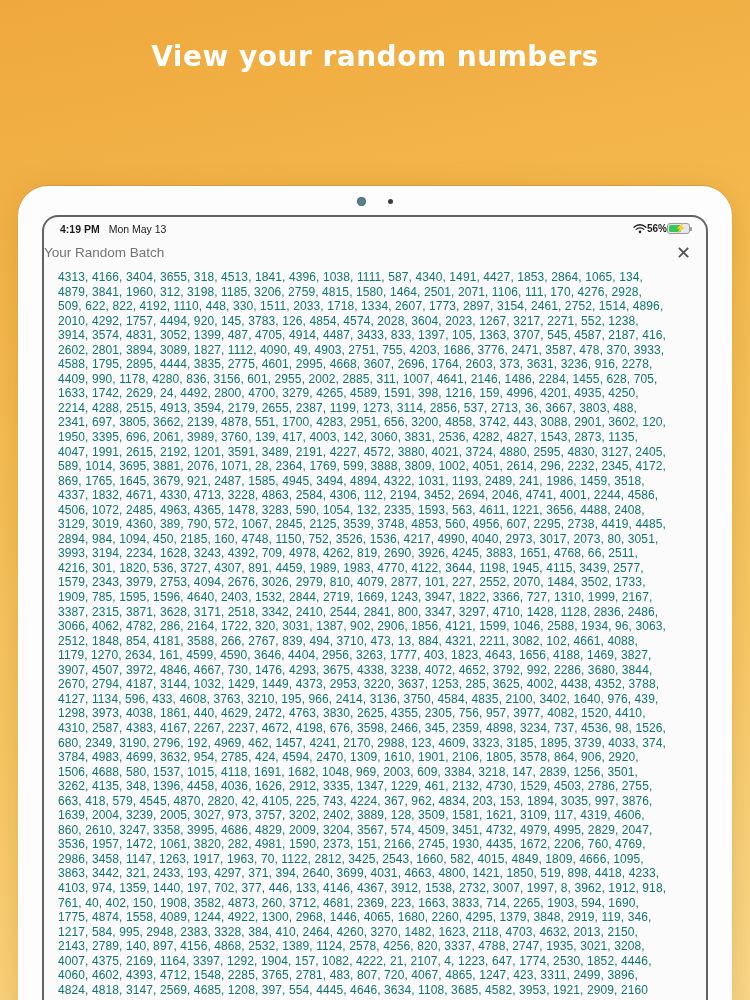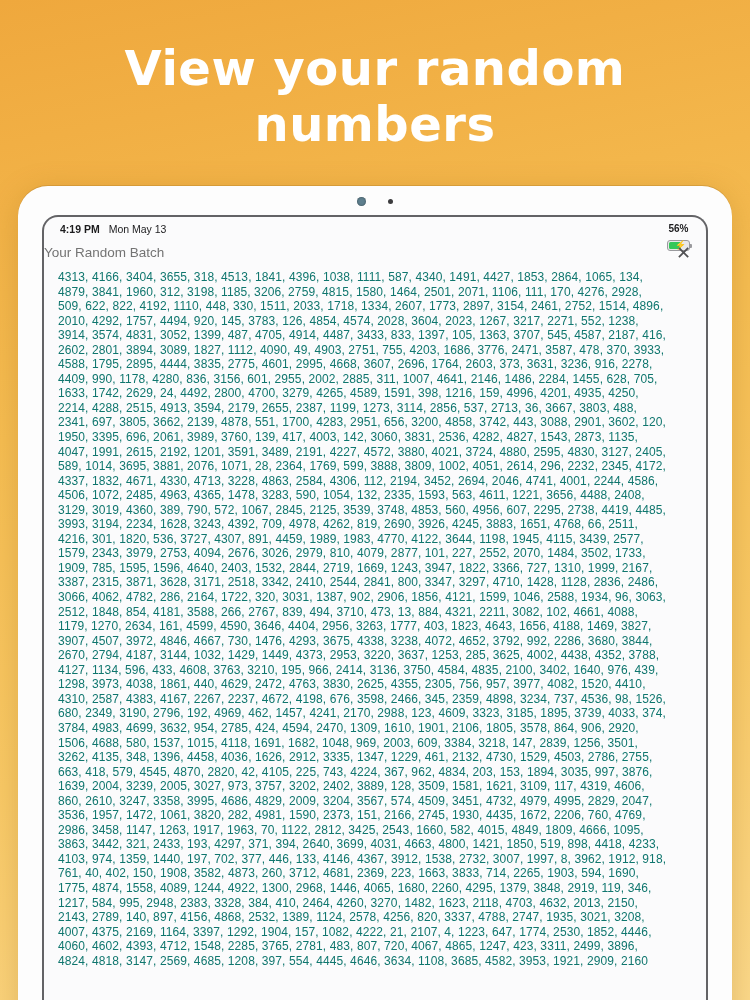--- a/index.html
+++ b/index.html
@@ -7,21 +7,21 @@
   body {
     font-family: "Liberation Sans", sans-serif;
     background: linear-gradient(168deg, #efa83d 0%, #f5bd52 38%, #f8c966 68%, #fbd98b 100%);
     position: relative;
   }
   .hero-title {
     position: absolute;
     top: 40px; left: 0; right: 0;
     text-align: center;
     color: #ffffff;
-    font-size: 48px;
+    font-size: 28px;
     font-weight: 800;
     letter-spacing: 0.5px;
     font-family: "DejaVu Sans", "Liberation Sans", sans-serif;
   }
   .tablet {
     position: absolute;
     left: 18px; right: 18px;
     top: 186px; bottom: -40px;
     background: #fdfdfd;
     border-radius: 30px 30px 0 0;
@@ -56,21 +56,21 @@
     justify-content: space-between;
     align-items: center;
     padding: 5px 16px 0 16px;
     height: 18px;
     font-size: 10.5px;
     color: #1c1c1e;
   }
   .status-left { display: flex; gap: 9px; align-items: center; }
   .status-time { font-weight: 700; }
   .status-date { font-weight: 400; }
-  .status-right { display: flex; gap: 6px; align-items: center; flex-direction: column; }
+  .status-right { display: flex; gap: 0; align-items: center; }
   .wifi-icon-svg { display: block; }
   .battery-percent { font-weight: 600; font-size: 10px; }
   .battery-shell {
     position: relative;
     width: 23px; height: 11px;
     border: 1px solid #9a9a9e;
     border-radius: 3px;
     background: #e8e8ea;
     display: inline-block;
   }
@@ -181,23 +181,25 @@
         <div class="num-line">3914, 3574, 4831, 3052, 1399, 487, 4705, 4914, 4487, 3433, 833, 1397, 105, 1363, 3707, 545, 4587, 2187, 416,</div>
         <div class="num-line">2602, 2801, 3894, 3089, 1827, 1112, 4090, 49, 4903, 2751, 755, 4203, 1686, 3776, 2471, 3587, 478, 370, 3933,</div>
         <div class="num-line">4588, 1795, 2895, 4444, 3835, 2775, 4601, 2995, 4668, 3607, 2696, 1764, 2603, 373, 3631, 3236, 916, 2278,</div>
         <div class="num-line">4409, 990, 1178, 4280, 836, 3156, 601, 2955, 2002, 2885, 311, 1007, 4641, 2146, 1486, 2284, 1455, 628, 705,</div>
         <div class="num-line">1633, 1742, 2629, 24, 4492, 2800, 4700, 3279, 4265, 4589, 1591, 398, 1216, 159, 4996, 4201, 4935, 4250,</div>
         <div class="num-line">2214, 4288, 2515, 4913, 3594, 2179, 2655, 2387, 1199, 1273, 3114, 2856, 537, 2713, 36, 3667, 3803, 488,</div>
         <div class="num-line">2341, 697, 3805, 3662, 2139, 4878, 551, 1700, 4283, 2951, 656, 3200, 4858, 3742, 443, 3088, 2901, 3602, 120,</div>
         <div class="num-line">1950, 3395, 696, 2061, 3989, 3760, 139, 417, 4003, 142, 3060, 3831, 2536, 4282, 4827, 1543, 2873, 1135,</div>
         <div class="num-line">4047, 1991, 2615, 2192, 1201, 3591, 3489, 2191, 4227, 4572, 3880, 4021, 3724, 4880, 2595, 4830, 3127, 2405,</div>
         <div class="num-line">589, 1014, 3695, 3881, 2076, 1071, 28, 2364, 1769, 599, 3888, 3809, 1002, 4051, 2614, 296, 2232, 2345, 4172,</div>
+        <div class="num-line">869, 1765, 1645, 3679, 921, 2487, 1585, 4945, 3494, 4894, 4322, 1031, 1193, 2489, 241, 1986, 1459, 3518,</div>
         <div class="num-line">4337, 1832, 4671, 4330, 4713, 3228, 4863, 2584, 4306, 112, 2194, 3452, 2694, 2046, 4741, 4001, 2244, 4586,</div>
         <div class="num-line">4506, 1072, 2485, 4963, 4365, 1478, 3283, 590, 1054, 132, 2335, 1593, 563, 4611, 1221, 3656, 4488, 2408,</div>
         <div class="num-line">3129, 3019, 4360, 389, 790, 572, 1067, 2845, 2125, 3539, 3748, 4853, 560, 4956, 607, 2295, 2738, 4419, 4485,</div>
+        <div class="num-line">2894, 984, 1094, 450, 2185, 160, 4748, 1150, 752, 3526, 1536, 4217, 4990, 4040, 2973, 3017, 2073, 80, 3051,</div>
         <div class="num-line">3993, 3194, 2234, 1628, 3243, 4392, 709, 4978, 4262, 819, 2690, 3926, 4245, 3883, 1651, 4768, 66, 2511,</div>
         <div class="num-line">4216, 301, 1820, 536, 3727, 4307, 891, 4459, 1989, 1983, 4770, 4122, 3644, 1198, 1945, 4115, 3439, 2577,</div>
         <div class="num-line">1579, 2343, 3979, 2753, 4094, 2676, 3026, 2979, 810, 4079, 2877, 101, 227, 2552, 2070, 1484, 3502, 1733,</div>
         <div class="num-line">1909, 785, 1595, 1596, 4640, 2403, 1532, 2844, 2719, 1669, 1243, 3947, 1822, 3366, 727, 1310, 1999, 2167,</div>
         <div class="num-line">3387, 2315, 3871, 3628, 3171, 2518, 3342, 2410, 2544, 2841, 800, 3347, 3297, 4710, 1428, 1128, 2836, 2486,</div>
         <div class="num-line">3066, 4062, 4782, 286, 2164, 1722, 320, 3031, 1387, 902, 2906, 1856, 4121, 1599, 1046, 2588, 1934, 96, 3063,</div>
         <div class="num-line">2512, 1848, 854, 4181, 3588, 266, 2767, 839, 494, 3710, 473, 13, 884, 4321, 2211, 3082, 102, 4661, 4088,</div>
         <div class="num-line">1179, 1270, 2634, 161, 4599, 4590, 3646, 4404, 2956, 3263, 1777, 403, 1823, 4643, 1656, 4188, 1469, 3827,</div>
         <div class="num-line">3907, 4507, 3972, 4846, 4667, 730, 1476, 4293, 3675, 4338, 3238, 4072, 4652, 3792, 992, 2286, 3680, 3844,</div>
         <div class="num-line">2670, 2794, 4187, 3144, 1032, 1429, 1449, 4373, 2953, 3220, 3637, 1253, 285, 3625, 4002, 4438, 4352, 3788,</div>

